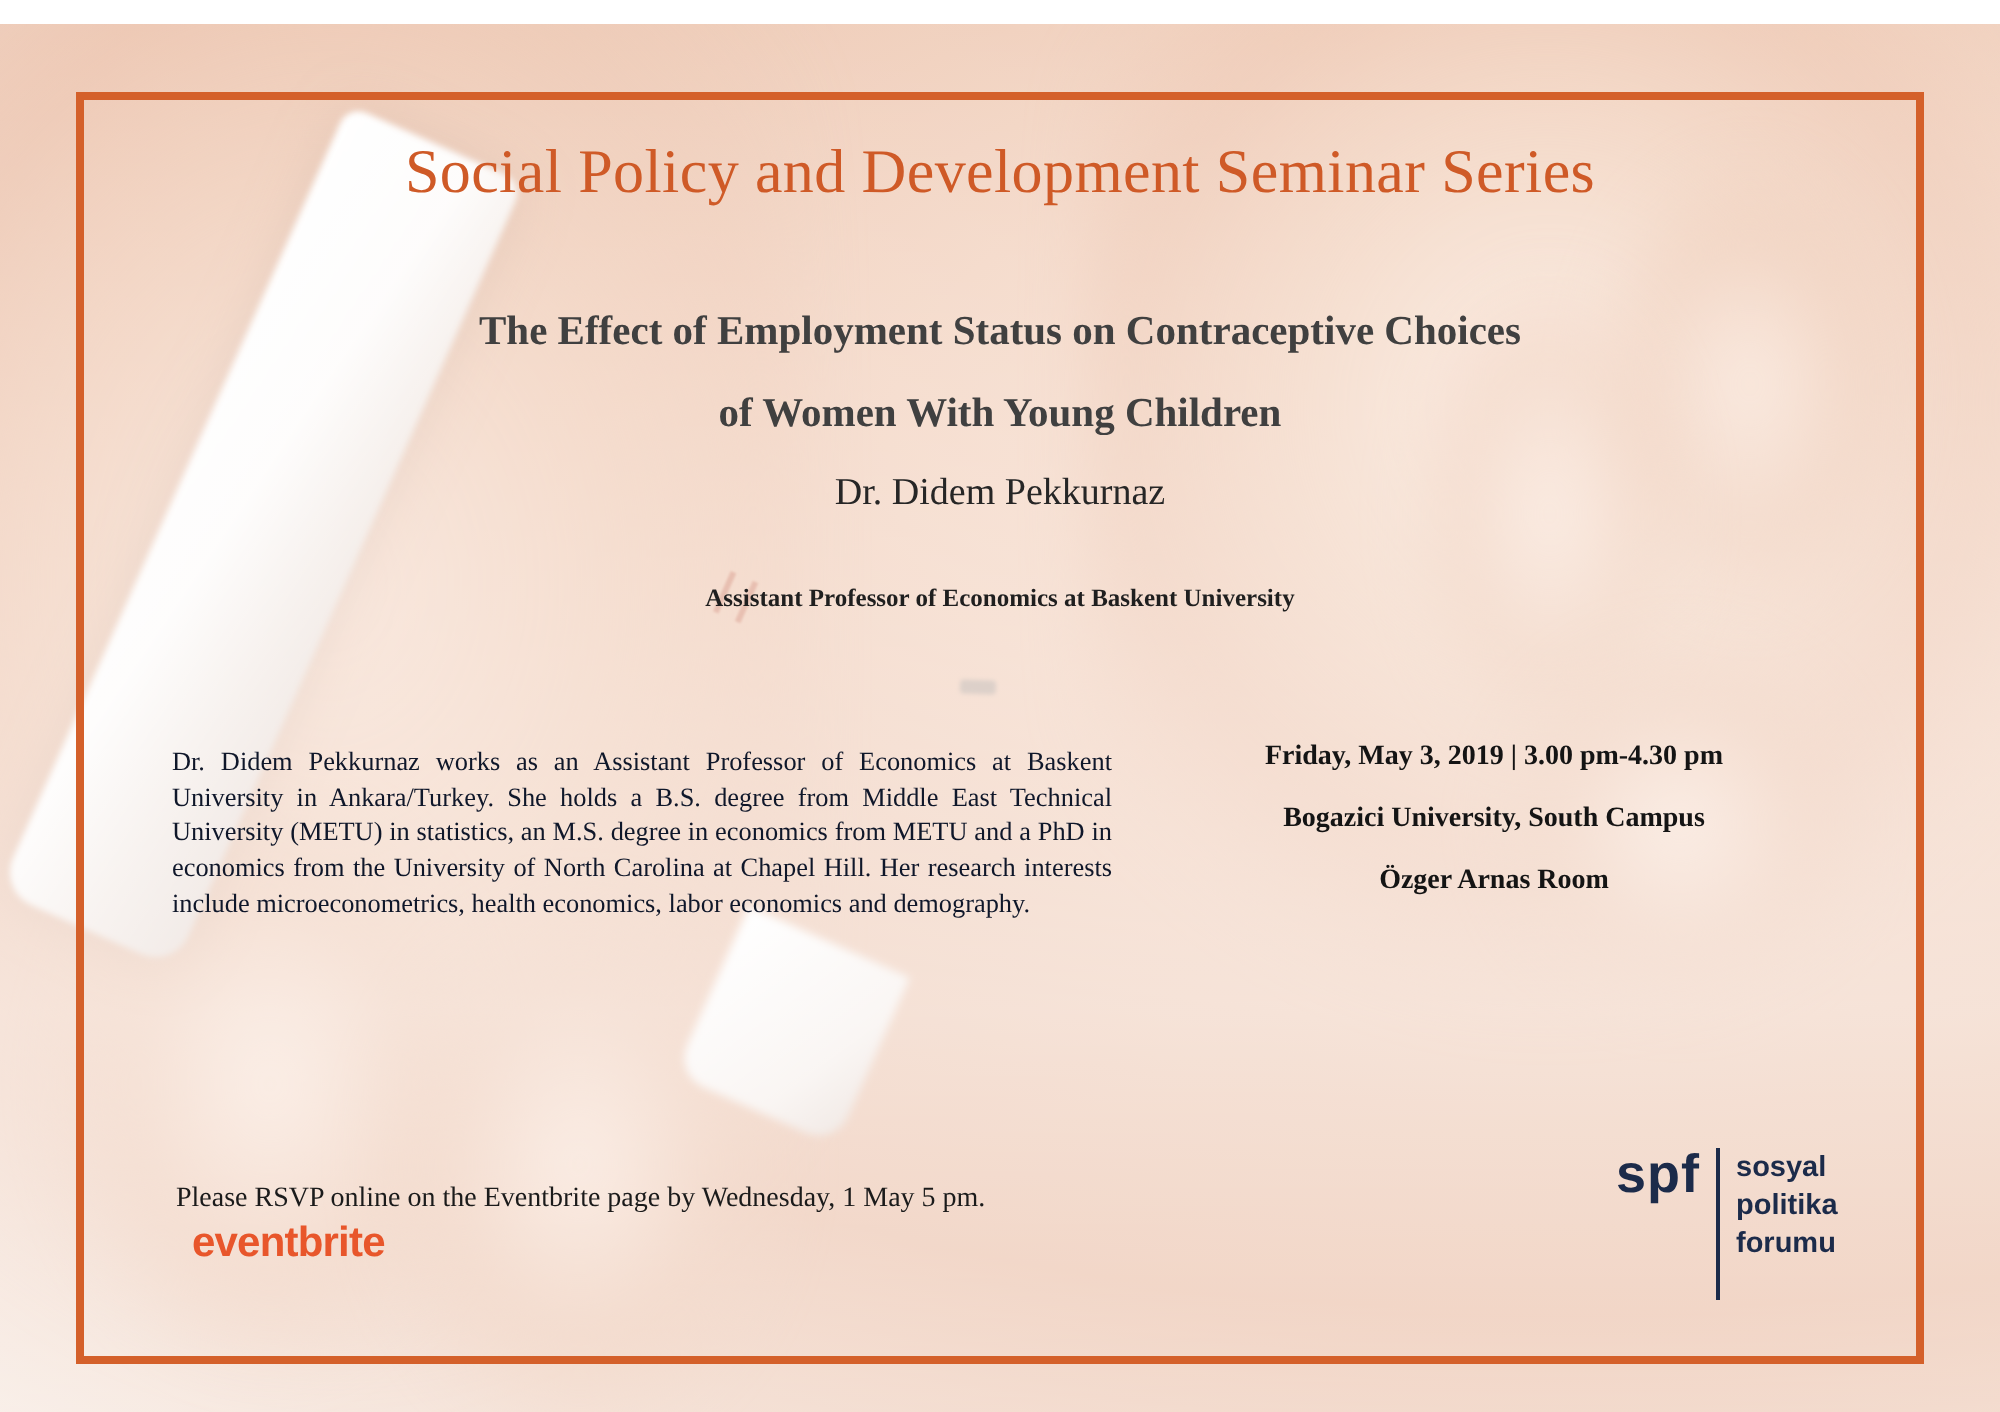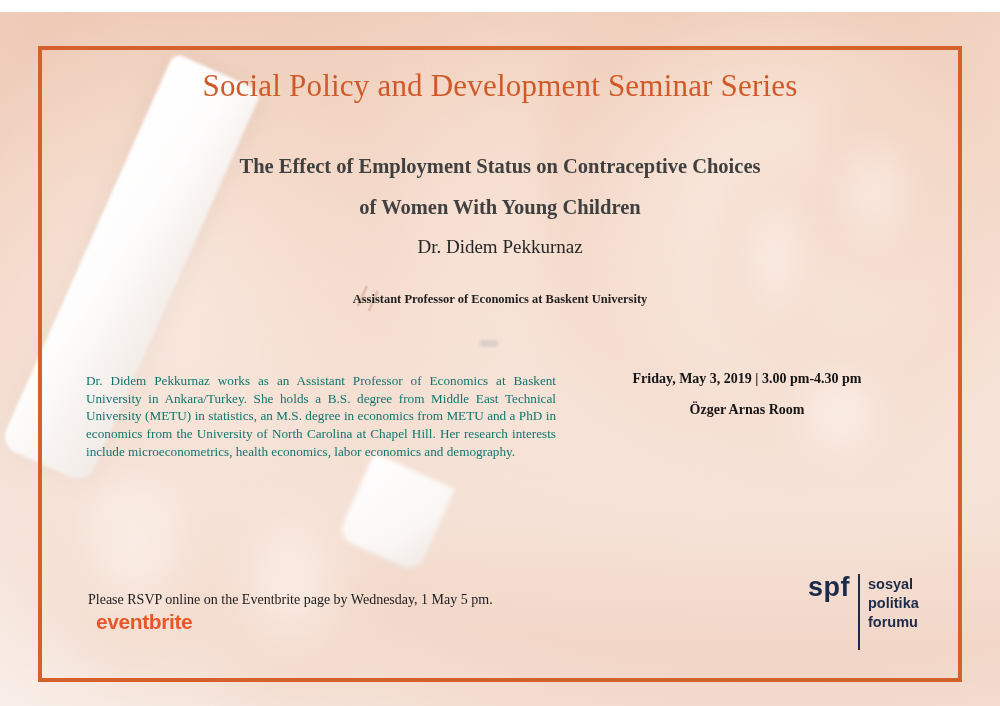--- a/index.html
+++ b/index.html
@@ -191,21 +191,21 @@
     color: #1f1f1f;
   }
 
   .bio {
     position: absolute;
     left: 86px;
     top: 360px;
     width: 470px;
     font-size: 13.2px;
     line-height: 1.34;
-    color: #0f766e;
+    color: #0f172a;
     text-align: justify;
   }
 
   .event-details {
     position: absolute;
     right: 88px;
     top: 360px;
     width: 330px;
     text-align: center;
     font-size: 14px;
@@ -391,20 +391,21 @@
     </div>
 
     <div class="speaker">Dr. Didem Pekkurnaz</div>
 
     <div class="affiliation">Assistant Professor of Economics at Baskent University</div>
 
     <div class="bio">Dr. Didem Pekkurnaz works as an Assistant Professor of Economics at Baskent University in Ankara/Turkey. She holds a B.S. degree from Middle East Technical University (METU) in statistics, an M.S. degree in economics from METU and a PhD in economics from the University of North Carolina at Chapel Hill. Her research interests include microeconometrics, health economics, labor economics and demography.</div>
 
     <div class="event-details">
       <div>Friday, May 3, 2019 | 3.00 pm-4.30 pm</div>
+      <div>Bogazici University, South Campus</div>
       <div>Özger Arnas Room</div>
     </div>
 
     <div class="rsvp">Please RSVP online on the Eventbrite page by Wednesday, 1 May 5 pm.</div>
     <div class="eventbrite">eventbrite</div>
 
 
     <div class="spf-logo">
       <div class="spf-abbr">spf</div>
       <div class="spf-rule"></div>

